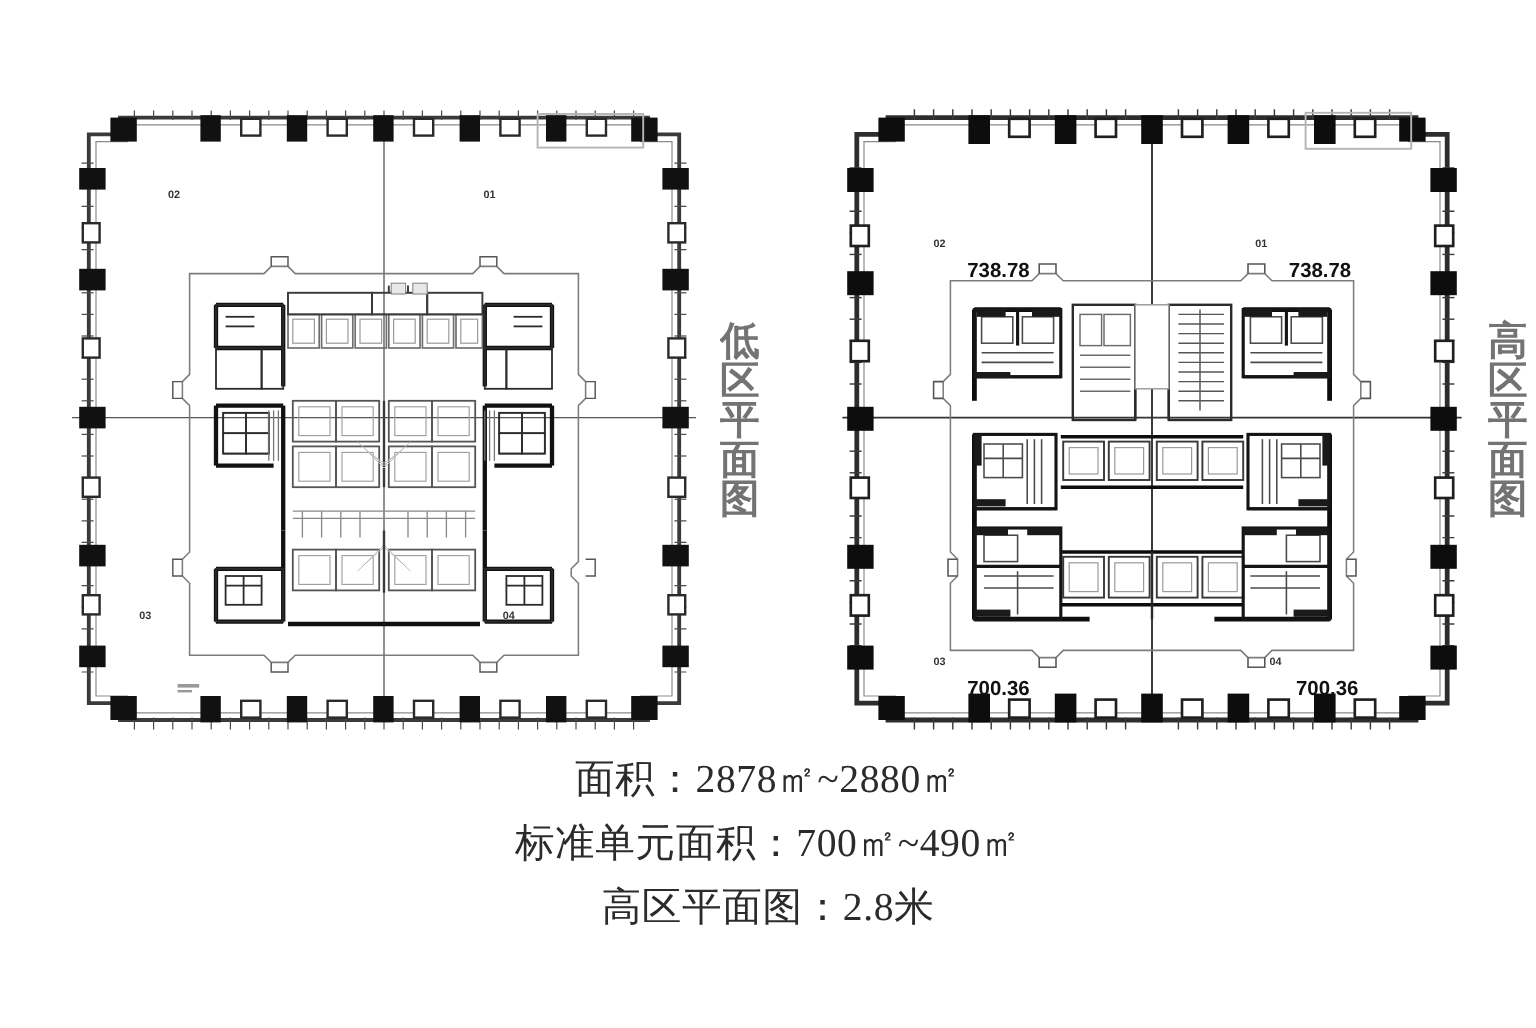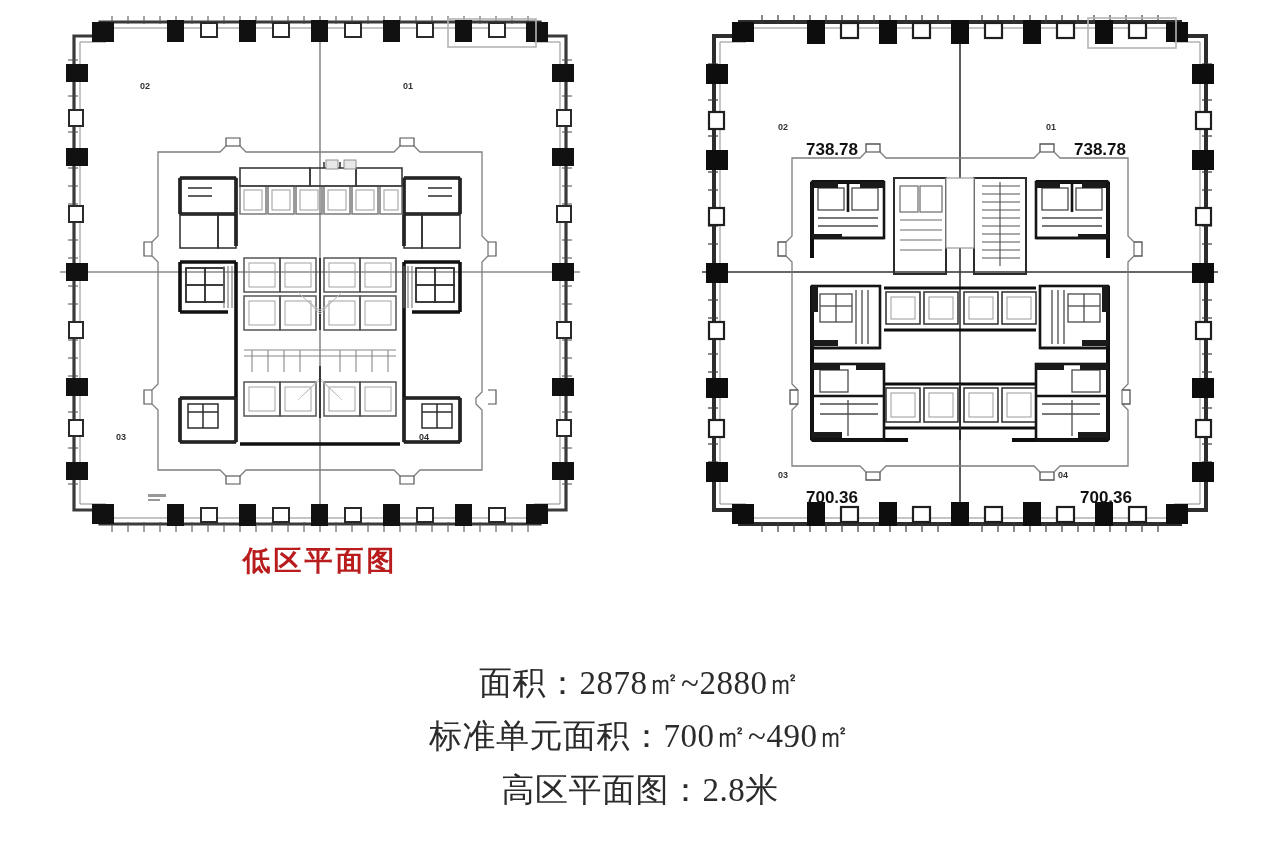--- a/index.html
+++ b/index.html
@@ -24,42 +24,43 @@
     display: flex;
     flex-direction: row;
     justify-content: space-around;
     align-items: flex-start;
   }
   .plan-block {
     position: relative;
     width: 560px;
     height: 645px;
     display: flex;
-    flex-direction: column;
+    flex-direction: row;
     align-items: center;
+    margin-top: 26px;
   }
   .plan-svg-wrap {
     position: relative;
     width: 560px;
     height: 545px;
   }
   .plan-svg-wrap svg { display: block; }
   .plan-caption {
-    font-size: 28px;
+    font-size: 33px;
     font-weight: 700;
-    color: #b91c1c;
+    color: #737373;
     letter-spacing: 3px;
     line-height: 1;
     margin-top: 2px;
     font-family: "Liberation Sans", "DejaVu Sans", sans-serif;
   }
   .specs {
     position: absolute;
     left: 0;
-    top: 657px;
+    top: 624px;
     width: 1280px;
     display: flex;
     flex-direction: column;
     align-items: center;
   }
   .spec-line {
     font-size: 33px;
     color: #2b2b2b;
     line-height: 1.62;
     letter-spacing: 0.5px;
@@ -896,20 +897,21 @@
           <text class="unit-code" x="366" y="130">01</text>
           <text class="unit-area" x="394" y="155">738.78</text>
 
           <text class="unit-code" x="98" y="478">03</text>
           <text class="unit-area" x="126" y="503">700.36</text>
 
           <text class="unit-code" x="378" y="478">04</text>
           <text class="unit-area" x="400" y="503">700.36</text>
         </svg>
       </div>
+      <div class="plan-caption">高区平面图</div>
     </div>
 
   </div>
 
   <div class="specs">
     <div class="spec-line">面积：2878㎡~2880㎡</div>
     <div class="spec-line">标准单元面积：700㎡~490㎡</div>
     <div class="spec-line">高区平面图：2.8米</div>
   </div>
 

